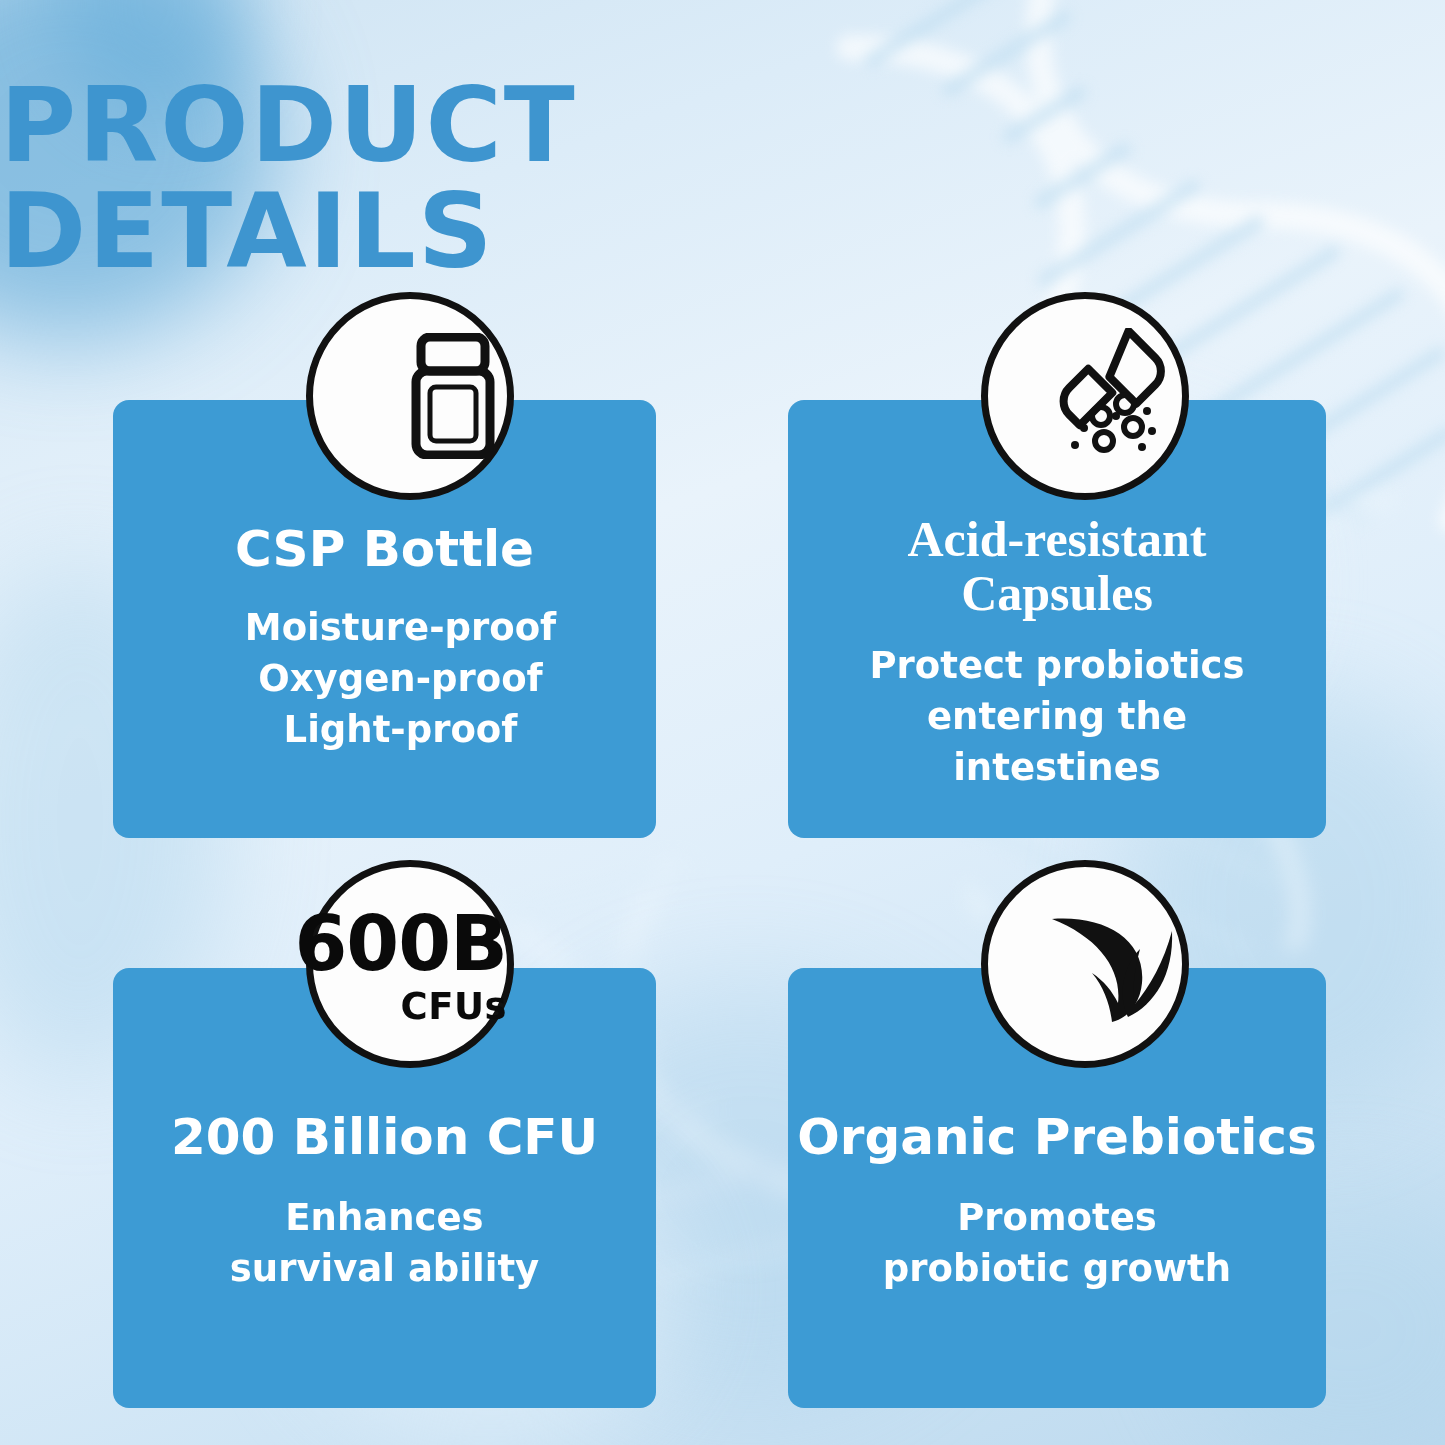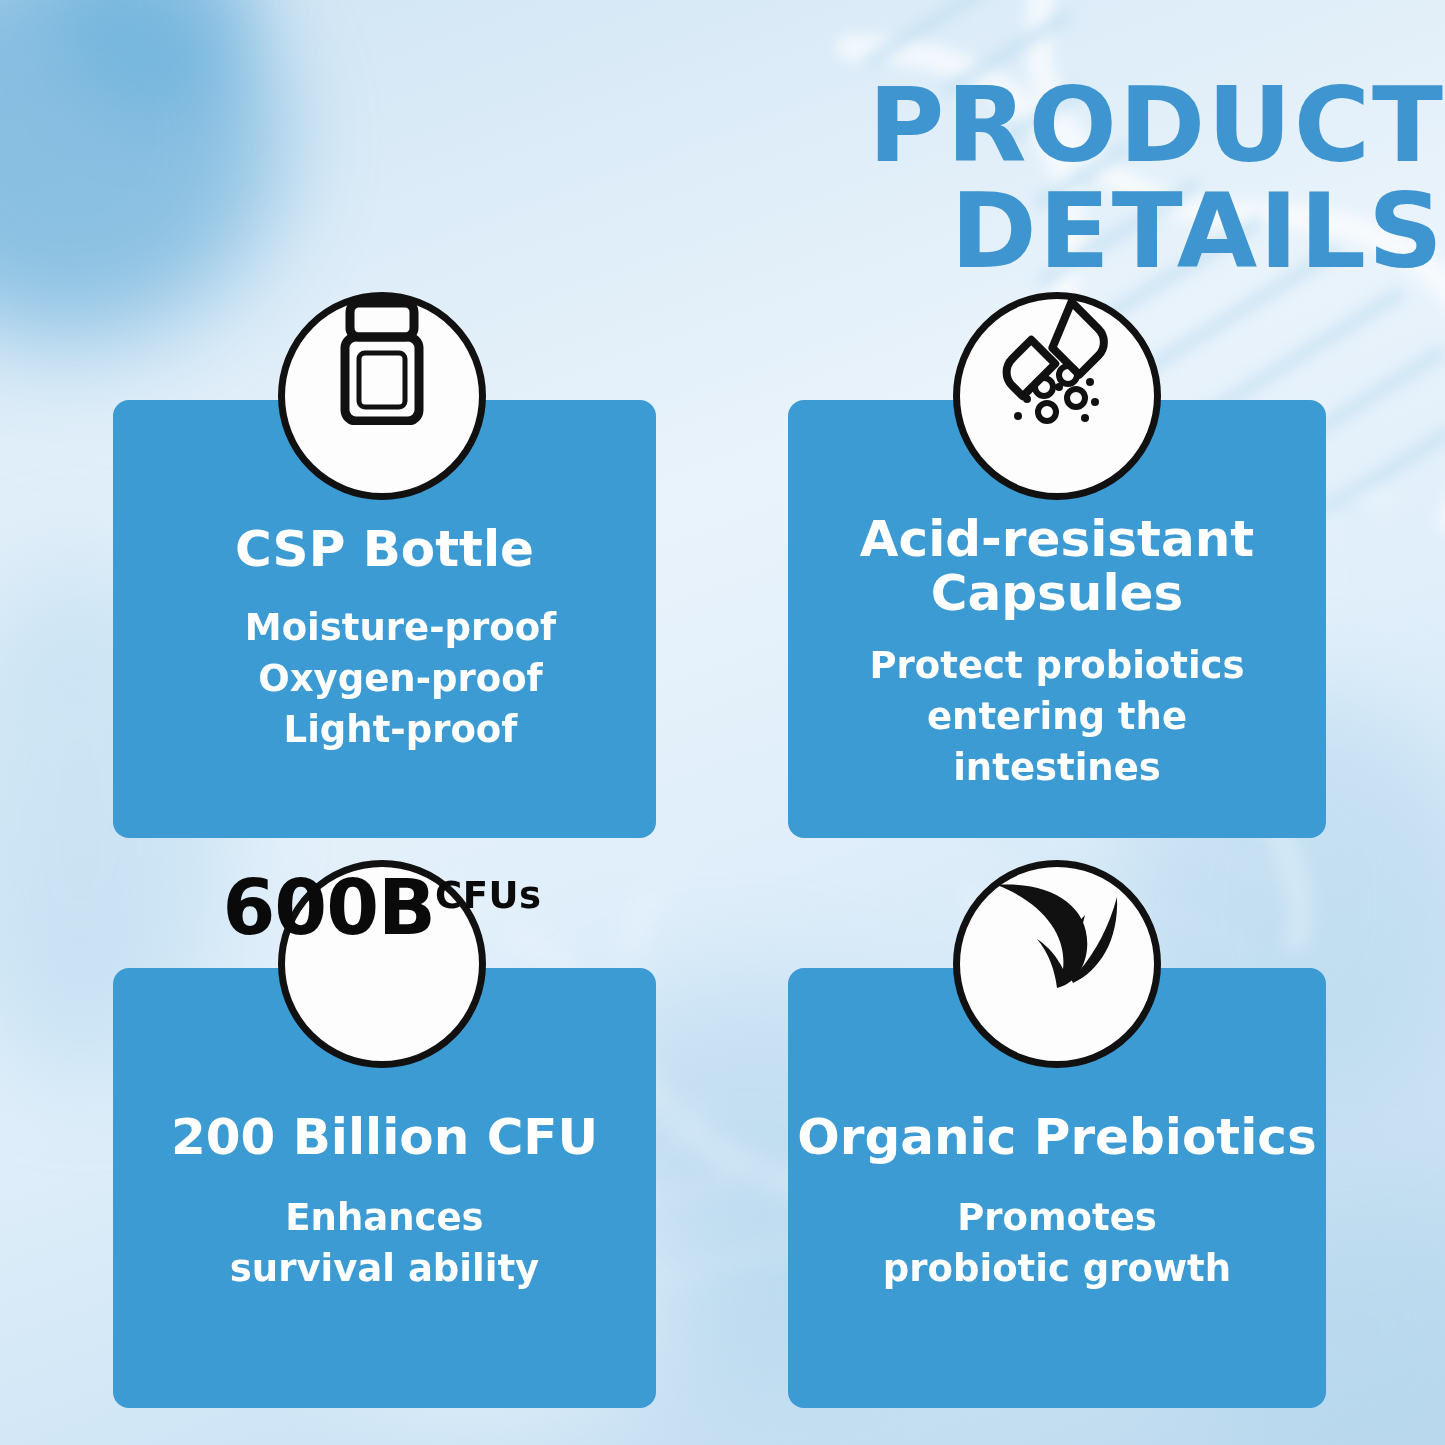--- a/index.html
+++ b/index.html
@@ -64,21 +64,21 @@
     filter: blur(11px);
     opacity: .32;
   }
 
   
   .title {
     position: absolute;
     left: 0;
     top: 72px;
     width: 1445px;
-    text-align: right;
+    text-align: left;
     color: #3e95cf;
     font-weight: 700;
     font-size: 104px;
     line-height: 1.02;
     letter-spacing: 2px;
   }
   .title .line2 { display: block; }
 
   
   .card {
@@ -105,41 +105,43 @@
     font-weight: 700;
     font-size: 37px;
     line-height: 1.38;
     color: #ffffff;
     white-space: pre-line;
   }
 
   .card-1 .card-heading { margin-top: 122px; }
   .card-1 .card-body    { margin-top: 26px; margin-left: 32px; }
 
-  .card-2 .card-heading { margin-top: 112px; }
+  .card-2 .card-heading { margin-top: 112px; font-family: Liberation Serif, serif; }
   .card-2 .card-body    { margin-top: 20px; }
 
   .card-3 .card-heading { margin-top: 142px; }
   .card-3 .card-body    { margin-top: 28px; }
 
   .card-4 .card-heading { margin-top: 142px; }
   .card-4 .card-body    { margin-top: 28px; }
 
   
   .badge {
     position: absolute;
     width: 208px;
     height: 208px;
     border-radius: 50%;
     background: #fdfdfd;
     border: 7px solid #111111;
     box-sizing: border-box;
     display: flex;
-    align-items: flex-start;
+    align-items: flex-end;
     justify-content: center;
+    flex-direction: column;
+    margin-left: 28px;
   }
   .badge-1 { left: 278px;  top: 292px; }
   .badge-2 { left: 953px;  top: 292px; }
   .badge-3 { left: 278px;  top: 860px; }
   .badge-4 { left: 953px;  top: 860px; }
 
   .badge svg { display: block; }
 
   .cfu-number {
     font-weight: 700;

